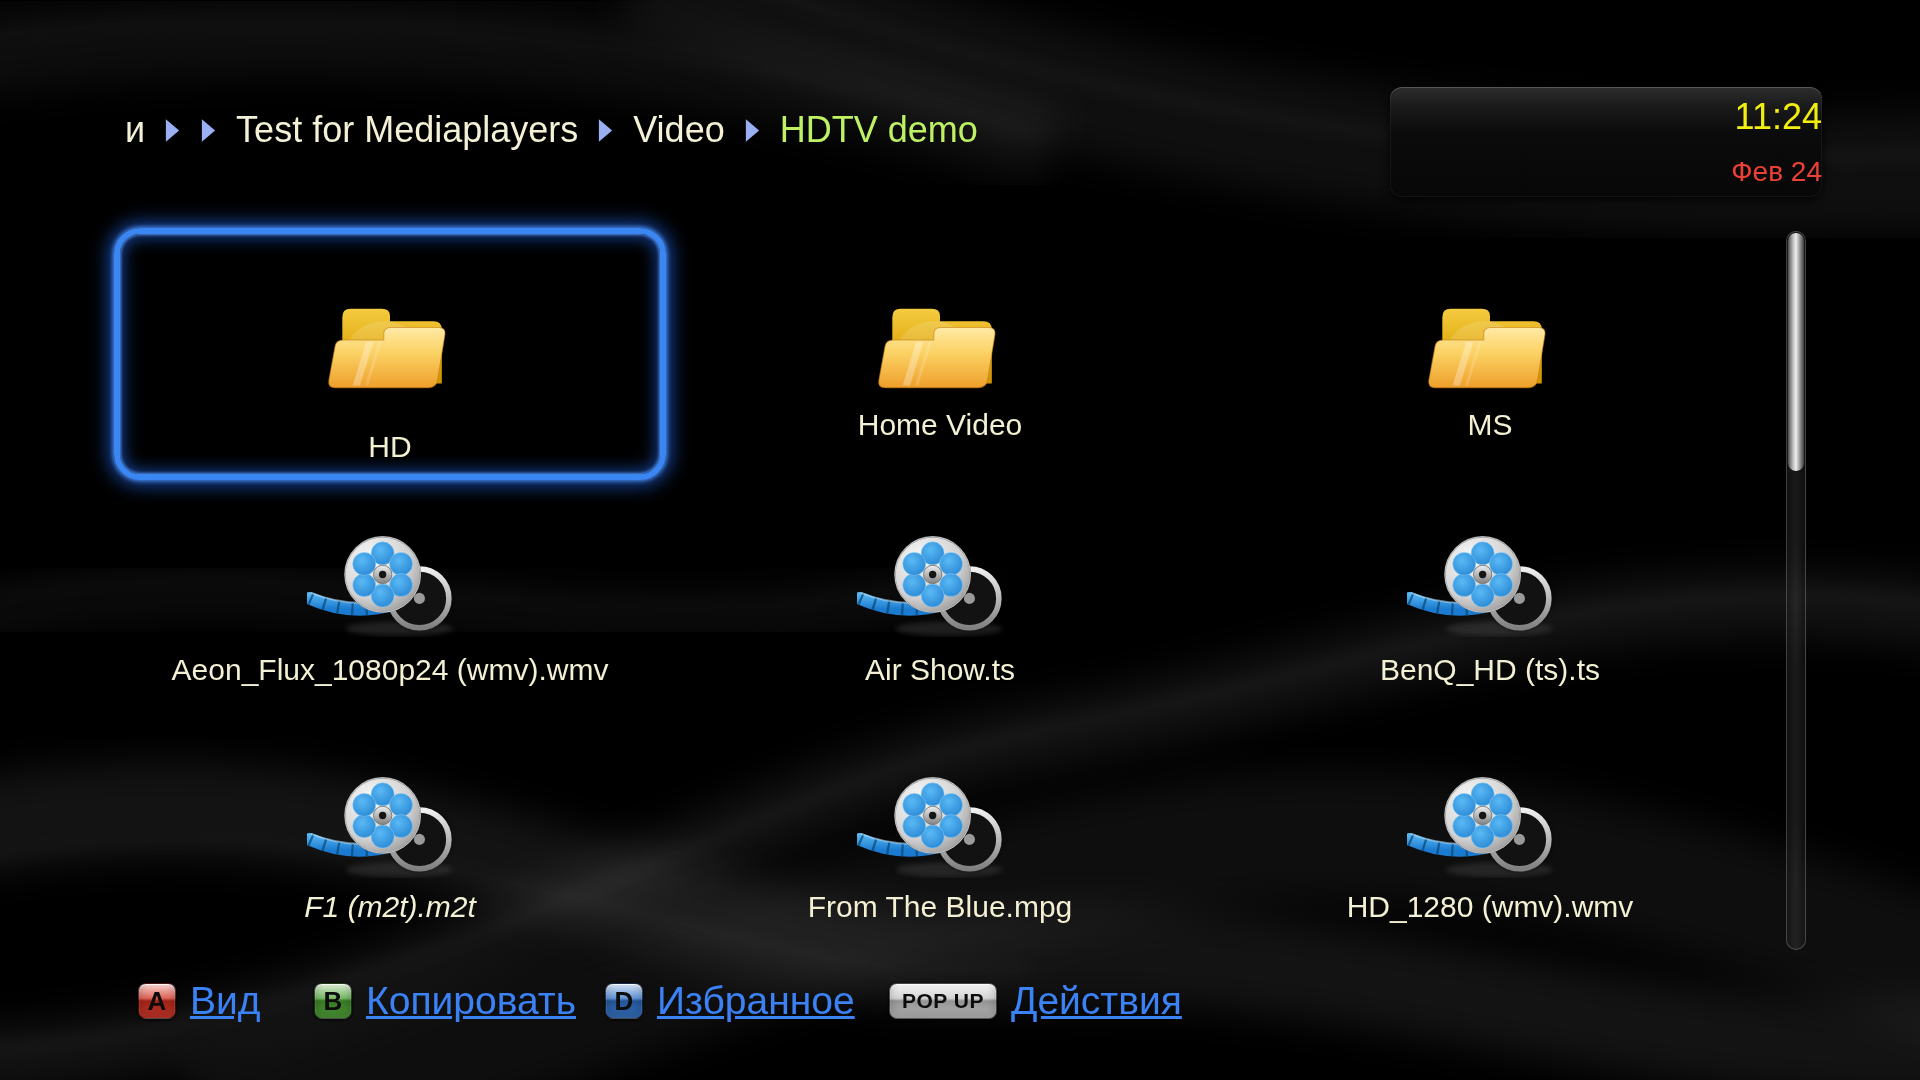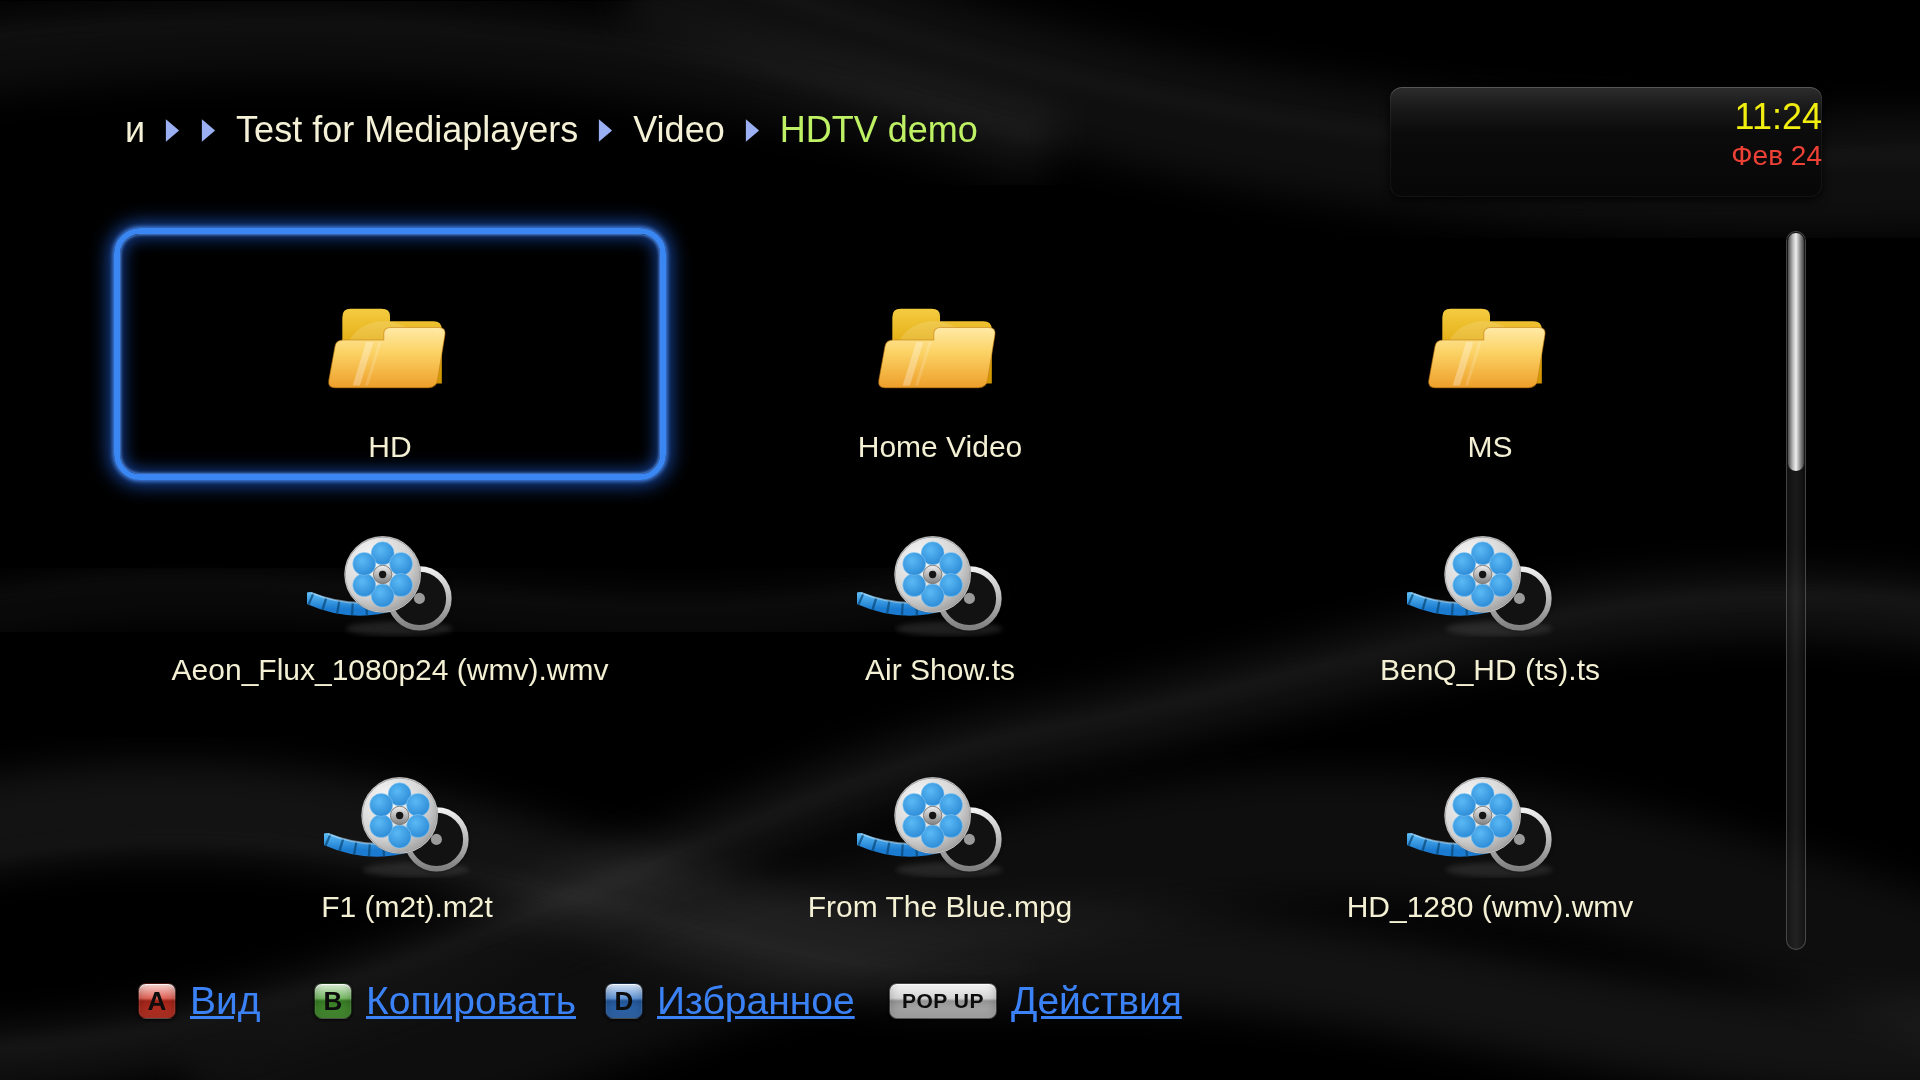--- a/index.html
+++ b/index.html
@@ -21,21 +21,21 @@
   .crumb-sep{display:flex;align-items:center;}
 
   
   .clock-panel{
     position:absolute;left:1390px;top:87px;width:432px;height:110px;z-index:5;
     border-radius:12px;text-align:right;
     background:linear-gradient(180deg,#2d2d2d 0%,#1a1a1a 18%,#0b0b0b 42%,#070707 100%);
     box-shadow:inset 0 1px 0 rgba(255,255,255,.16), inset 0 0 0 1px rgba(255,255,255,.05), 0 3px 10px rgba(0,0,0,.85);
   }
   .clock-time{margin-top:10px;font-size:36px;line-height:40px;color:#f2ee10;}
-  .clock-date{margin-top:3px;font-size:28px;line-height:32px;color:#ee4136;}
+  .clock-date{margin-top:19px;font-size:28px;line-height:32px;color:#ee4136;}
 
   
   .selection-box{
     position:absolute;left:114px;top:228px;width:552px;height:252px;z-index:2;
     border-radius:26px;border:6px solid #3a86f2;box-sizing:border-box;
     box-shadow:0 0 18px 6px rgba(35,110,250,.6),
                0 0 4px 1px rgba(120,180,255,.9),
                inset 0 0 16px 4px rgba(35,110,250,.55),
                inset 0 0 3px 1px rgba(140,190,255,.8);
     background:rgba(0,0,0,.25);
@@ -43,21 +43,21 @@
 
   
   .tile{position:absolute;width:550px;text-align:center;z-index:3;}
   .tile-icon{display:block;margin:0 auto;}
   .tile-label{
     font-size:30px;line-height:38px;color:#f3f0d4;
     white-space:nowrap;overflow:hidden;
   }
   .row1{top:240px;}
   .row1 .tile-icon{width:150px;height:114px;margin-top:44px;}
-  .row1 .tile-label{margin-top:30px;}
+  .row1 .tile-label{margin-top:8px;}
   .tile.selected .tile-label{margin-top:30px;}
   .row2{top:534px;}
   .row2 .tile-icon,.row3 .tile-icon{width:166px;height:103px;}
   .row2 .tile-label{margin-top:14px;}
   .row3{top:775px;}
   .row3 .tile-label{margin-top:10px;}
 
   
   .sb-track{
     position:absolute;left:1786px;top:231px;width:20px;height:719px;z-index:4;
@@ -254,21 +254,21 @@
       </svg>
     <div class="tile-label">Air Show.ts</div>
   </div>
   <div class="tile row2" style="left:1215px;">
     <svg class="tile-icon">
         <use href="#sym-reel"></use>
       </svg>
     <div class="tile-label">BenQ_HD (ts).ts</div>
   </div>
 
-  <div class="tile row3" style="left:132px;">
+  <div class="tile row3" style="left:115px;font-style:italic;">
     <svg class="tile-icon">
         <use href="#sym-reel"></use>
       </svg>
     <div class="tile-label">F1 (m2t).m2t</div>
   </div>
   <div class="tile row3" style="left:665px;">
     <svg class="tile-icon">
         <use href="#sym-reel"></use>
       </svg>
     <div class="tile-label">From The Blue.mpg</div>

